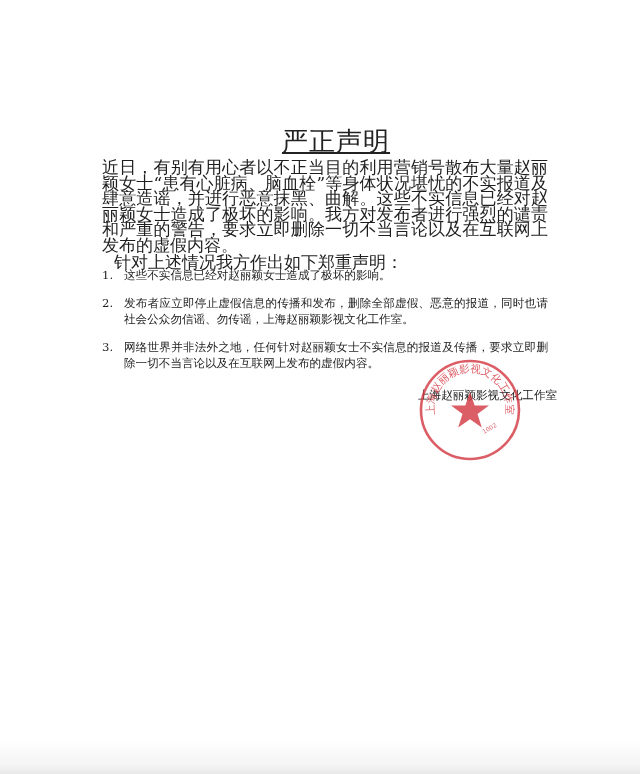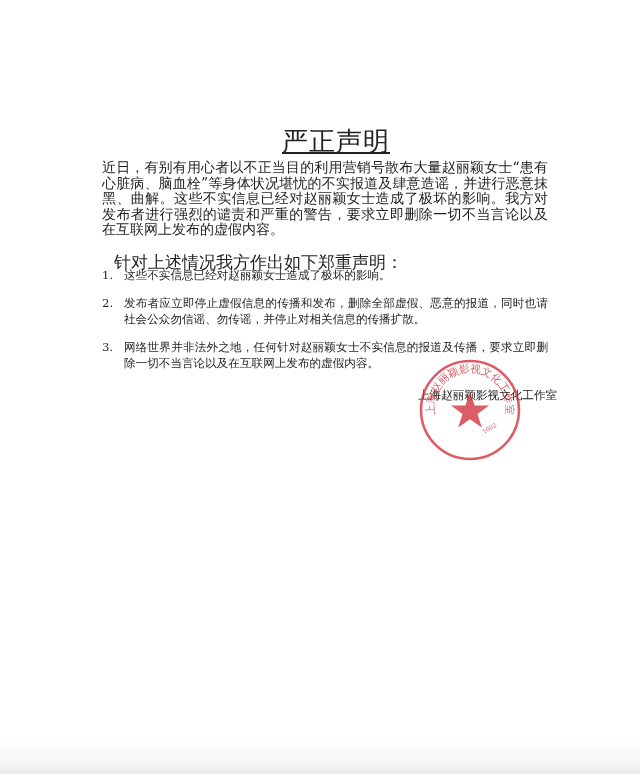--- a/index.html
+++ b/index.html
@@ -27,21 +27,21 @@
       color: #222;
       font-weight: normal;
       margin: 16px;
       text-decoration: underline;
     }
     .intro {
       position: absolute;
       top: 160px;
       left: 102px;
       width: 446px;
-      font-size: 14px;
+      font-size: 17px;
       line-height: 15.5px;
       margin: 0;
       text-align: justify;
       word-break: break-all;
     }
     .lead {
       position: absolute;
       top: 243px;
       left: 102px;
       width: 446px;
@@ -99,21 +99,21 @@
 
   <p class="lead">针对上述情况我方作出如下郑重声明：</p>
 
   <div class="item item1">
     <span class="num">1.</span>
     <span class="txt">这些不实信息已经对赵丽颖女士造成了极坏的影响。</span>
   </div>
 
   <div class="item item2">
     <span class="num">2.</span>
-    <span class="txt">发布者应立即停止虚假信息的传播和发布，删除全部虚假、恶意的报道，同时也请社会公众勿信谣、勿传谣，并停止对相关信息的传播扩散。</span>
+    <span class="txt">发布者应立即停止虚假信息的传播和发布，删除全部虚假、恶意的报道，同时也请社会公众勿信谣、勿传谣，上海赵丽颖影视文化工作室。</span>
   </div>
 
   <div class="item item3">
     <span class="num">3.</span>
     <span class="txt">网络世界并非法外之地，任何针对赵丽颖女士不实信息的报道及传播，要求立即删除一切不当言论以及在互联网上发布的虚假内容。</span>
   </div>
 
   <div class="signature">上海赵丽颖影视文化工作室</div>
 
   <svg class="stamp" viewBox="0 0 104 104" xmlns="http://www.w3.org/2000/svg">

